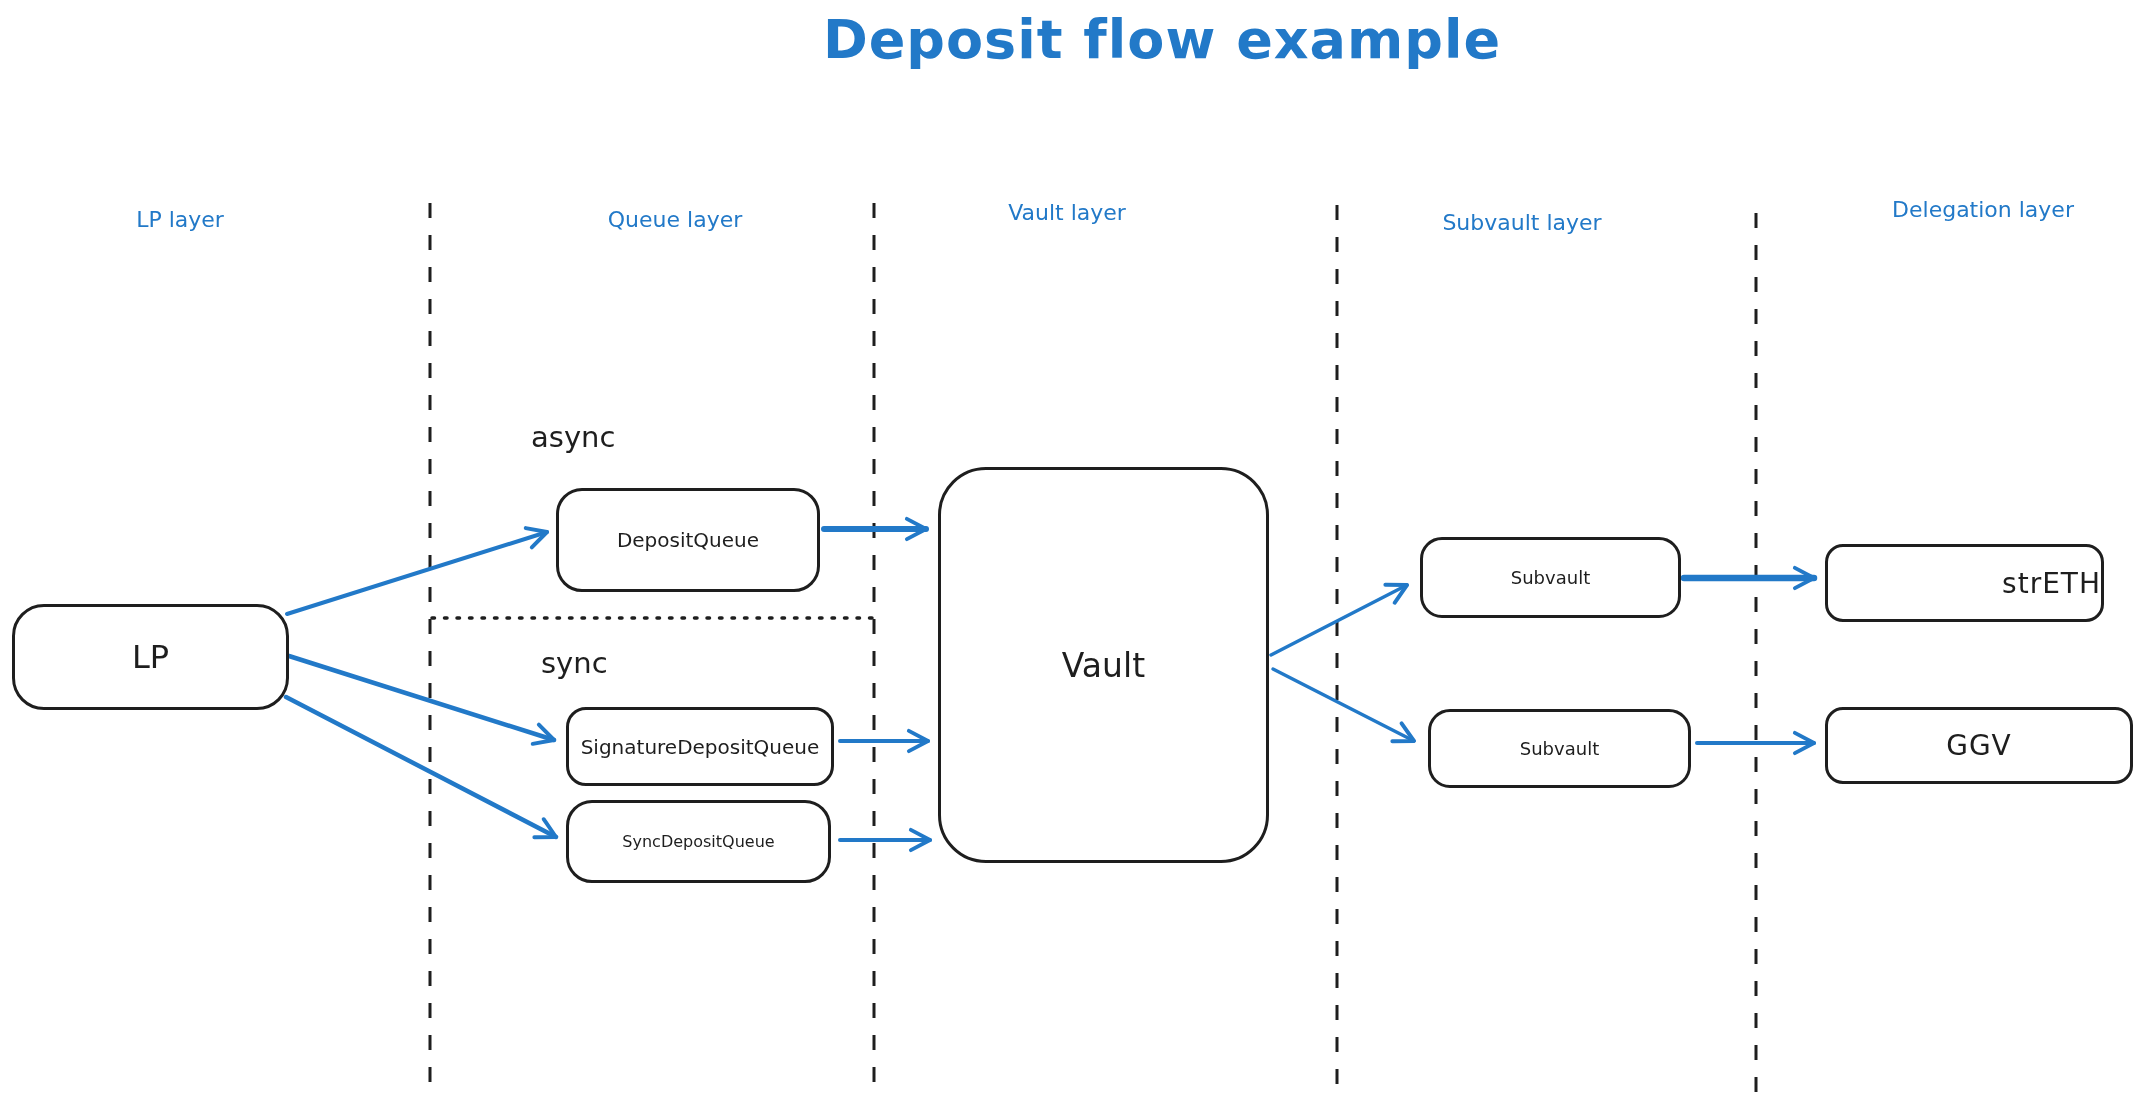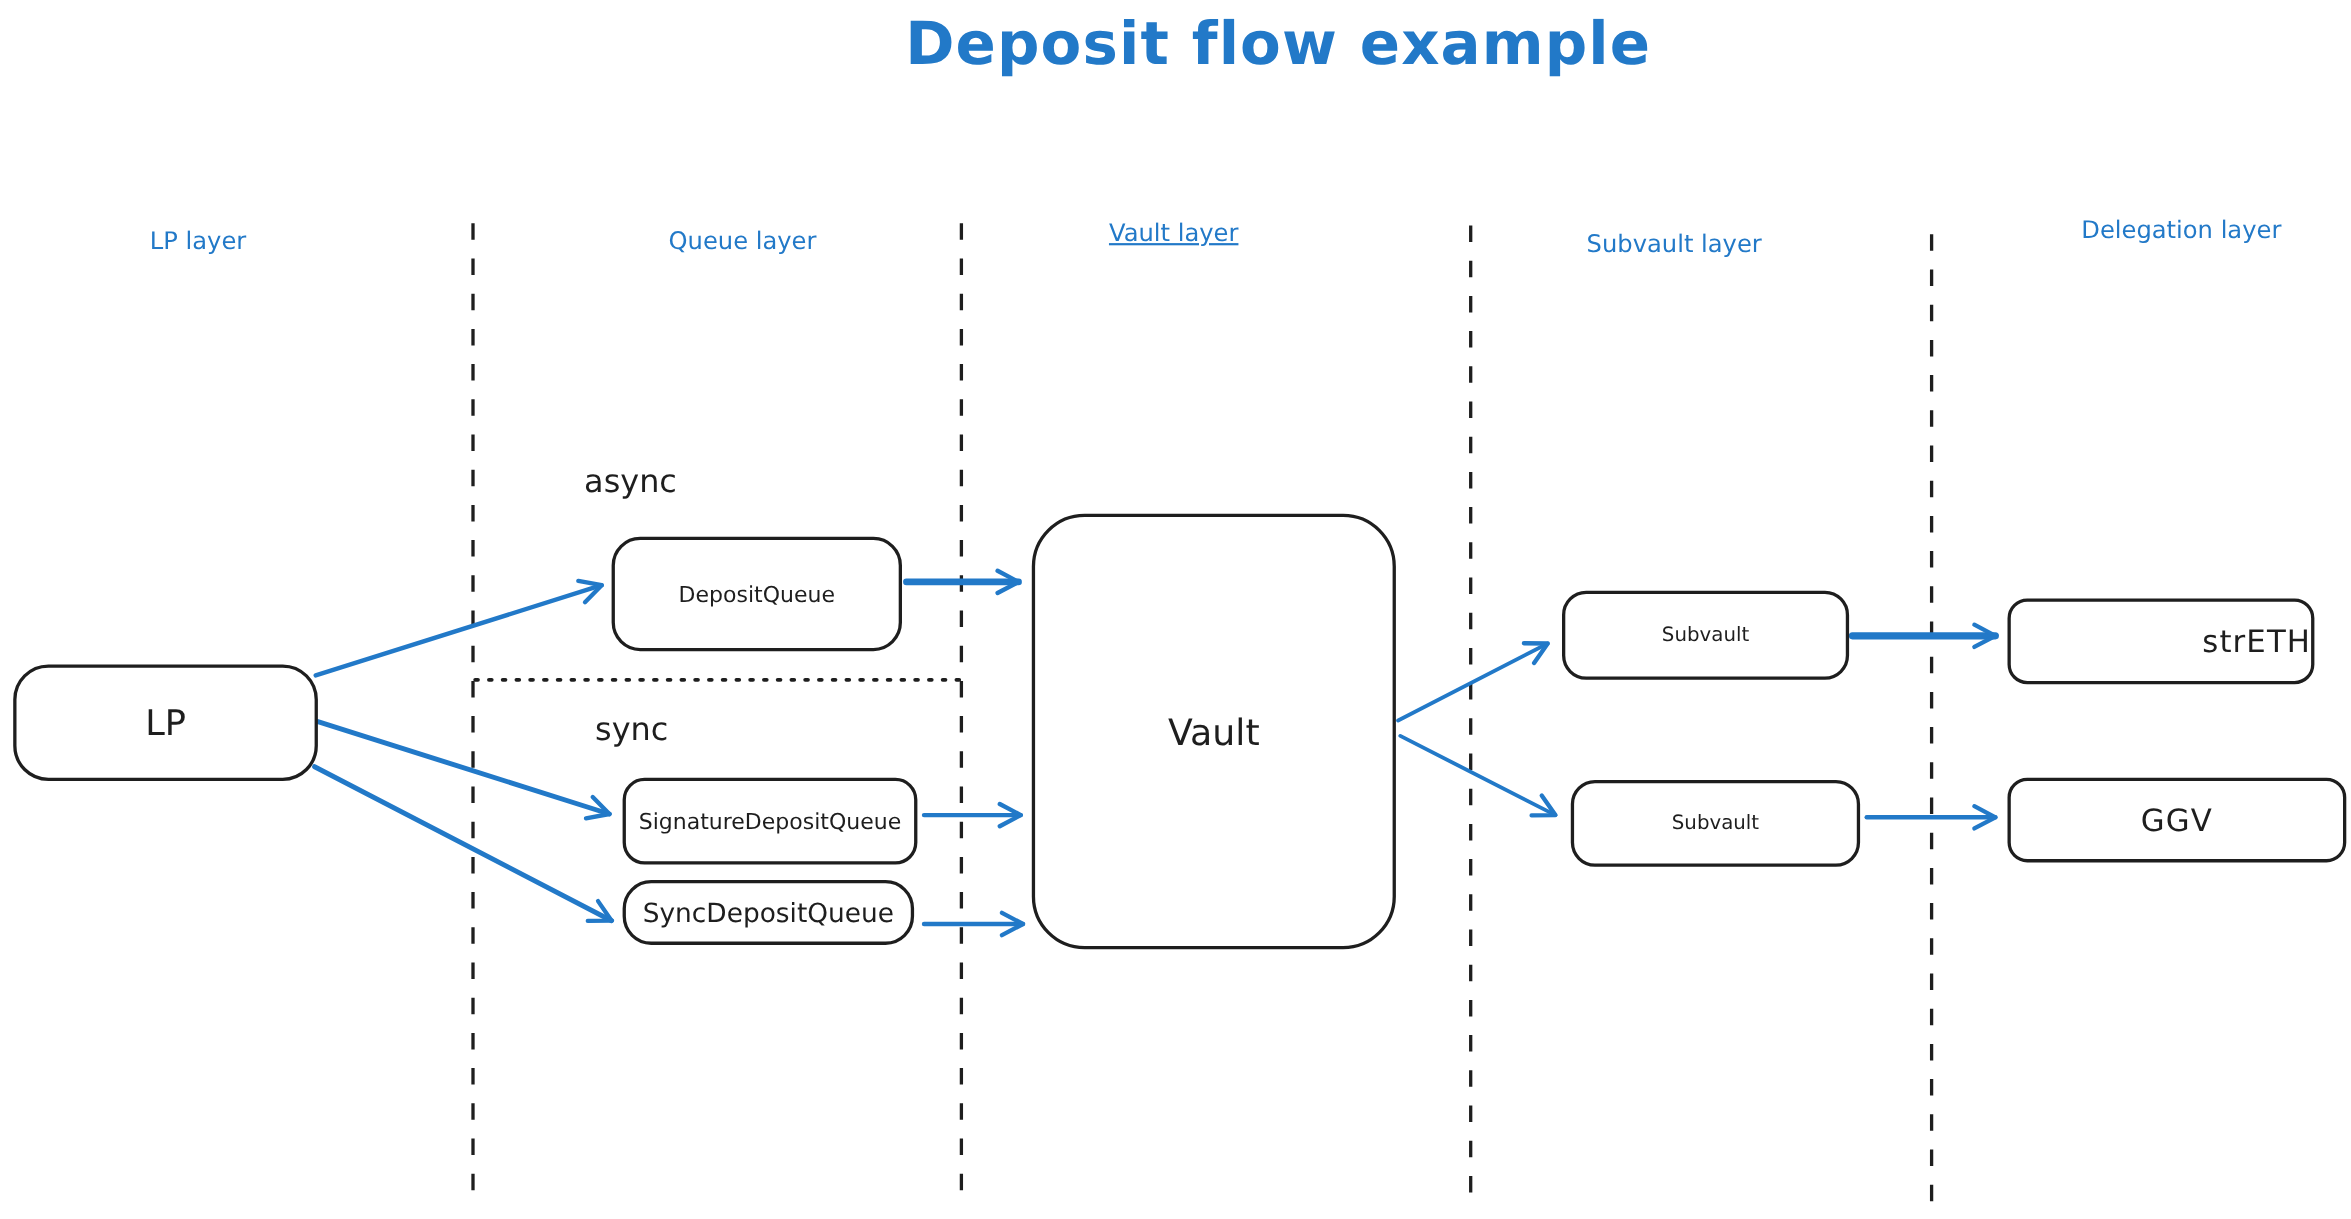--- a/index.html
+++ b/index.html
@@ -56,21 +56,21 @@
     background: #ffffff;
     display: flex;
     align-items: center;
     justify-content: center;
     color: #1e1e1e;
     white-space: nowrap;
   }
   .node-lp        { left: 12px;  top: 604px; width: 277px; height: 106px; border-radius: 32px; font-size: 32px; }
   .node-dq        { left: 556px; top: 488px; width: 264px; height: 104px;  border-radius: 26px; font-size: 20px; }
   .node-sigdq     { left: 566px; top: 707px; width: 268px; height: 79px;  border-radius: 20px; font-size: 20px; }
-  .node-syncdq    { left: 566px; top: 800px; width: 265px; height: 59px;  border-radius: 26px; font-size: 24px; }
+  .node-syncdq    { left: 566px; top: 800px; width: 265px; height: 83px;  border-radius: 26px; font-size: 16px; }
   .node-vault     { left: 938px; top: 467px; width: 331px; height: 396px; border-radius: 48px; font-size: 33px; }
   .node-subvault1 { left: 1420px; top: 537px; width: 261px; height: 81px; border-radius: 22px; font-size: 18px; }
   .node-subvault2 { left: 1428px; top: 709px; width: 263px; height: 79px; border-radius: 22px; font-size: 18px; }
   .node-streth    { left: 1825px; top: 544px; width: 279px; height: 78px; border-radius: 18px; font-size: 28px; letter-spacing: 1px; justify-content: flex-end; }
   .node-ggv       { left: 1825px; top: 707px; width: 308px; height: 77px; border-radius: 18px; font-size: 28px; letter-spacing: 1px; }
 </style>
 </head>
 <body>
 
 <div class="canvas">
@@ -102,21 +102,21 @@
       <line x1="1273" y1="669" x2="1414" y2="741" stroke-width="3.5" marker-end="url(#arrowhead)"></line>
       <line x1="1684" y1="578" x2="1814" y2="578" stroke-width="6.5" marker-end="url(#arrowhead)"></line>
       <line x1="1697" y1="743" x2="1814" y2="743" stroke-width="4" marker-end="url(#arrowhead)"></line>
     </g>
   </svg>
 
   <div class="title">Deposit flow example</div>
 
   <div class="layer-label" style="left:180px;  top:207px;">LP layer</div>
   <div class="layer-label" style="left:675px;  top:207px;">Queue layer</div>
-  <div class="layer-label" style="left:1067px; top:200px;text-decoration:underline;">Vault layer</div>
+  <div class="layer-label" style="left:1067px; top:200px;">Vault layer</div>
   <div class="layer-label" style="left:1522px; top:210px;">Subvault layer</div>
   <div class="layer-label" style="left:1983px; top:197px;">Delegation layer</div>
 
   <div class="group-label" style="left:531px; top:420px;">async</div>
   <div class="group-label" style="left:541px; top:646px;">sync</div>
 
   <div class="node node-lp">
     <span>LP</span>
   </div>
 

